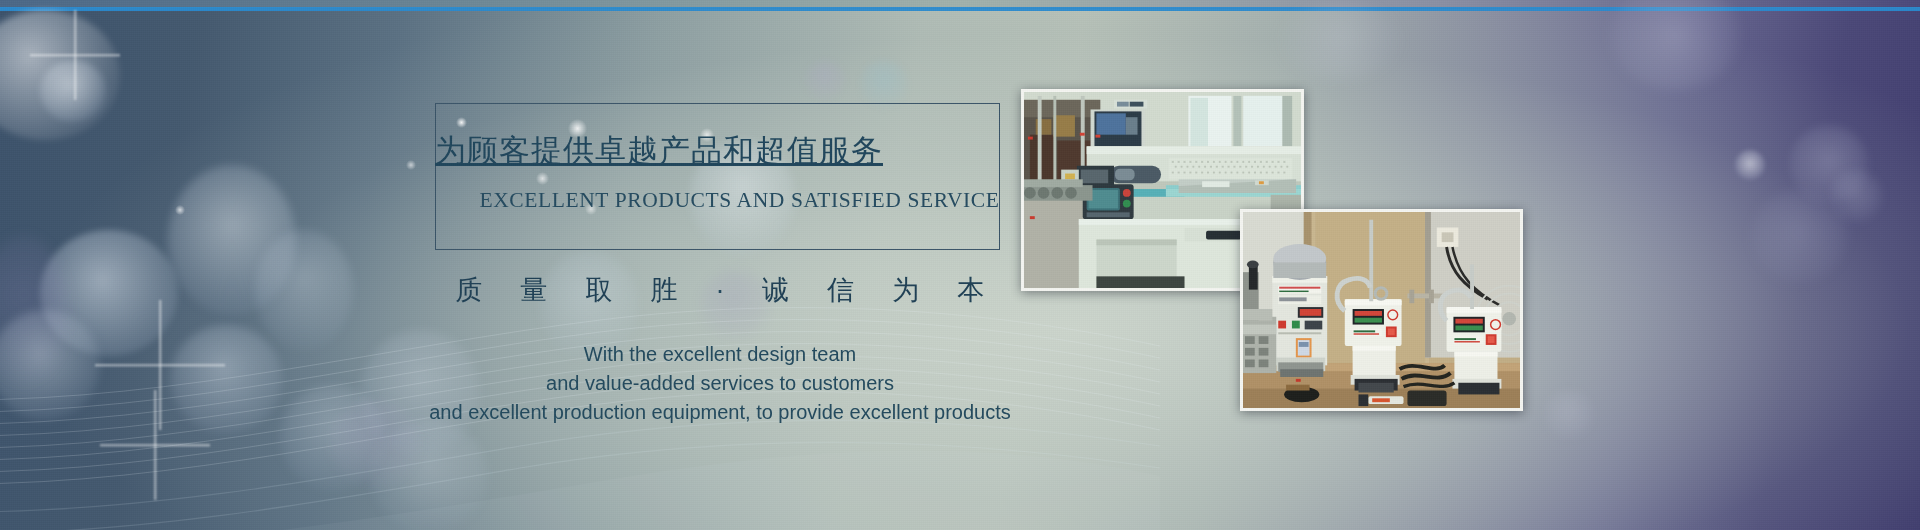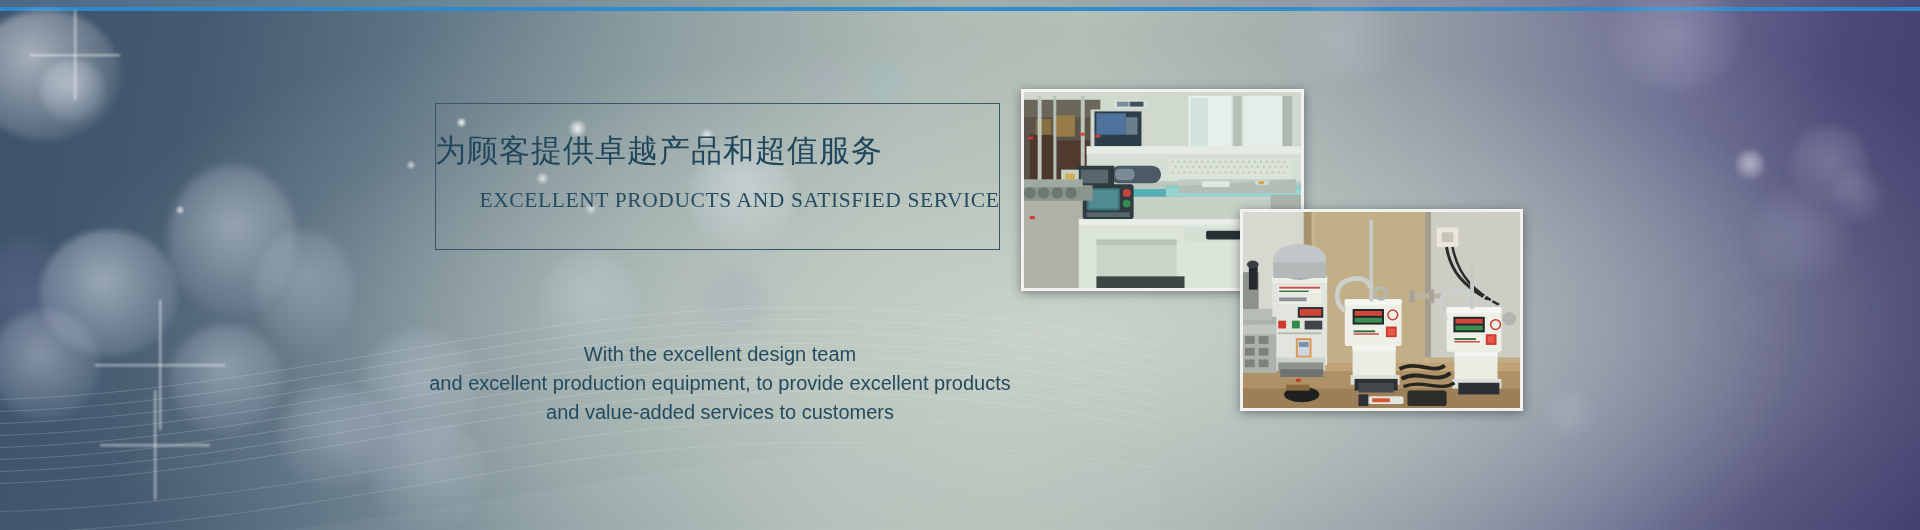--- a/index.html
+++ b/index.html
@@ -85,20 +85,21 @@
     box-sizing: border-box;
   }
   #headline-cn {
     position: absolute;
     left: 435px; top: 130px; width: 447px;
     text-align: center;
     font-size: 31px;
     letter-spacing: 1px;
     color: #20465c;
     white-space: nowrap;
+    text-decoration: underline;
   }
   #headline-en {
     position: absolute;
     left: 435px; top: 188px; width: 609px;
     text-align: center;
     font-family: "Liberation Serif", serif;
     font-size: 21.5px;
     letter-spacing: .6px;
     color: #254b60;
     white-space: nowrap;
@@ -201,25 +202,36 @@
       <path d="M0,262 C180,262 350,232 560,196 C790,158 1000,166 1200,196"></path>
       <path d="M0,284 C180,284 350,254 560,218 C790,180 1000,188 1200,218"></path>
     </g>
     <path d="M0,300 C240,300 420,268 660,228 C900,188 1060,196 1200,226 L1200,300 Z" fill="rgba(214,228,238,0.10)"></path>
   </svg>
 
   <div id="headline-box"></div>
   <div id="headline-cn">为顾客提供卓越产品和超值服务</div>
   <div id="headline-en">EXCELLENT PRODUCTS AND SATISFIED SERVICE</div>
 
+  <div id="slogan">
+    <span class="ch">质</span><span class="gap"></span>
+    <span class="ch">量</span><span class="gap"></span>
+    <span class="ch">取</span><span class="gap"></span>
+    <span class="ch">胜</span><span class="gap"></span>
+    <span class="dot">·</span><span class="gap"></span>
+    <span class="ch">诚</span><span class="gap"></span>
+    <span class="ch">信</span><span class="gap"></span>
+    <span class="ch">为</span><span class="gap"></span>
+    <span class="ch">本</span>
+  </div>
 
   <div id="paragraph">
     <div>With the excellent design team</div>
+    <div>and value-added services to customers</div>
     <div>and excellent production equipment, to provide excellent products</div>
-    <div>and value-added services to customers</div>
   </div>
 
   <div class="photo" id="photo-1">
     <svg viewBox="0 0 283 202" preserveAspectRatio="none">
 
       <rect x="0" y="0" width="283" height="202" fill="#cfd4c8"></rect>
       <rect x="0" y="0" width="283" height="95" fill="#d9ddd0"></rect>
 
       <rect x="0" y="8" width="78" height="92" fill="#6d6256"></rect>
       <rect x="0" y="26" width="78" height="66" fill="#5a4f45"></rect>

